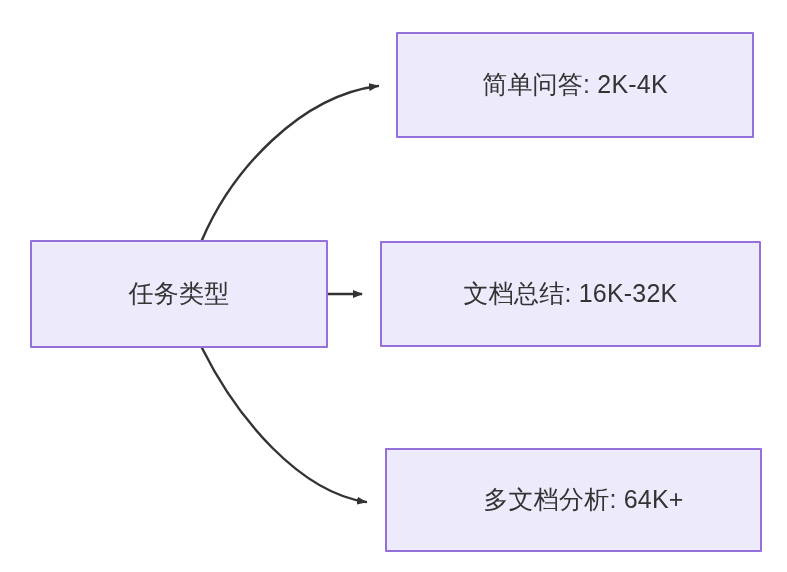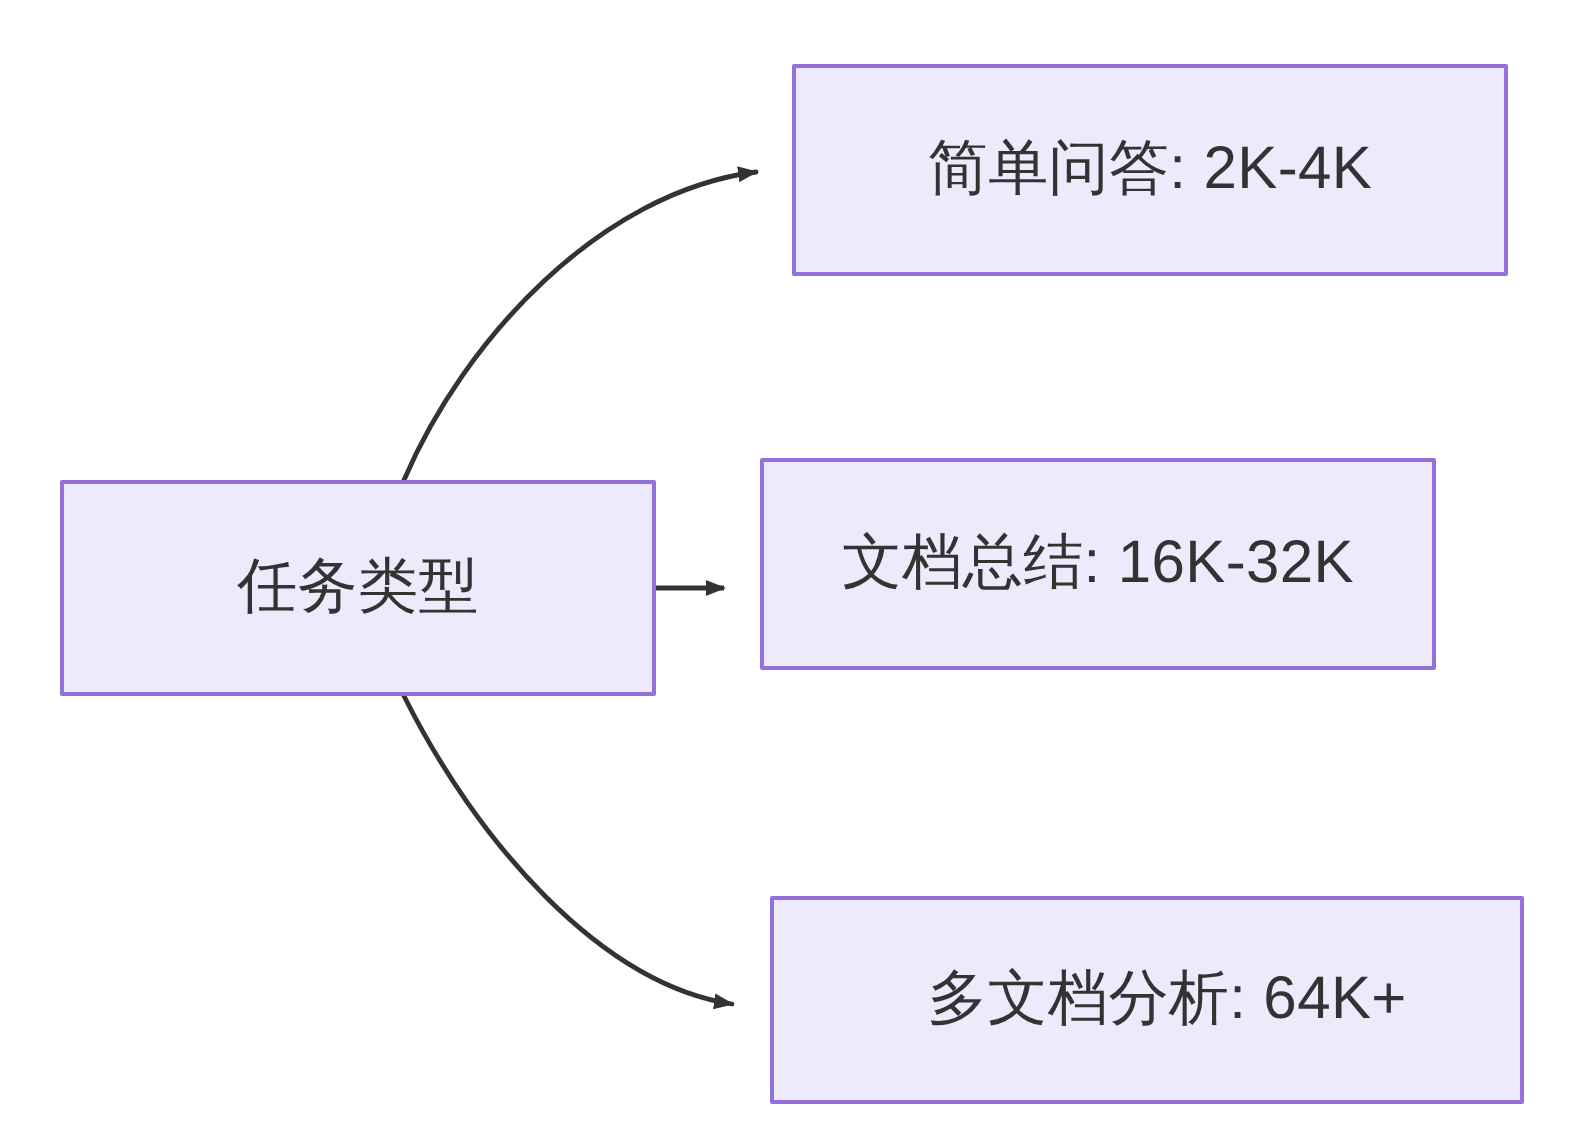--- a/index.html
+++ b/index.html
@@ -35,30 +35,30 @@
     border: 2px solid #9370DB;
     border-radius: 1px;
     display: flex;
     align-items: center;
     justify-content: center;
     z-index: 2;
   }
   .node-label {
     color: #333333;
     font-family: "Liberation Sans", "DejaVu Sans", sans-serif;
-    font-size: 30px;
+    font-size: 25px;
     line-height: 1.25;
     letter-spacing: 0.2px;
     white-space: nowrap;
     text-align: center;
   }
   
   #node-source   { left: 30px;  top: 240px; width: 298px; height: 108px; }
   #node-simple   { left: 396px; top: 32px;  width: 358px; height: 106px; }
-  #node-doc      { left: 380px; top: 229px; width: 338px; height: 106px; }
+  #node-doc      { left: 380px; top: 241px; width: 381px; height: 106px; }
   #node-multidoc { left: 385px; top: 448px; width: 377px; height: 104px; padding-left: 20px; }
 </style>
 </head>
 <body>
 
 <div id="diagram">
 
   <svg id="edge-layer" viewBox="0 0 787 572" width="787" height="572" xmlns="http://www.w3.org/2000/svg">
     <defs>
       <marker id="arrowhead" markerWidth="10" markerHeight="8" refX="9" refY="4" orient="auto" markerUnits="userSpaceOnUse">

